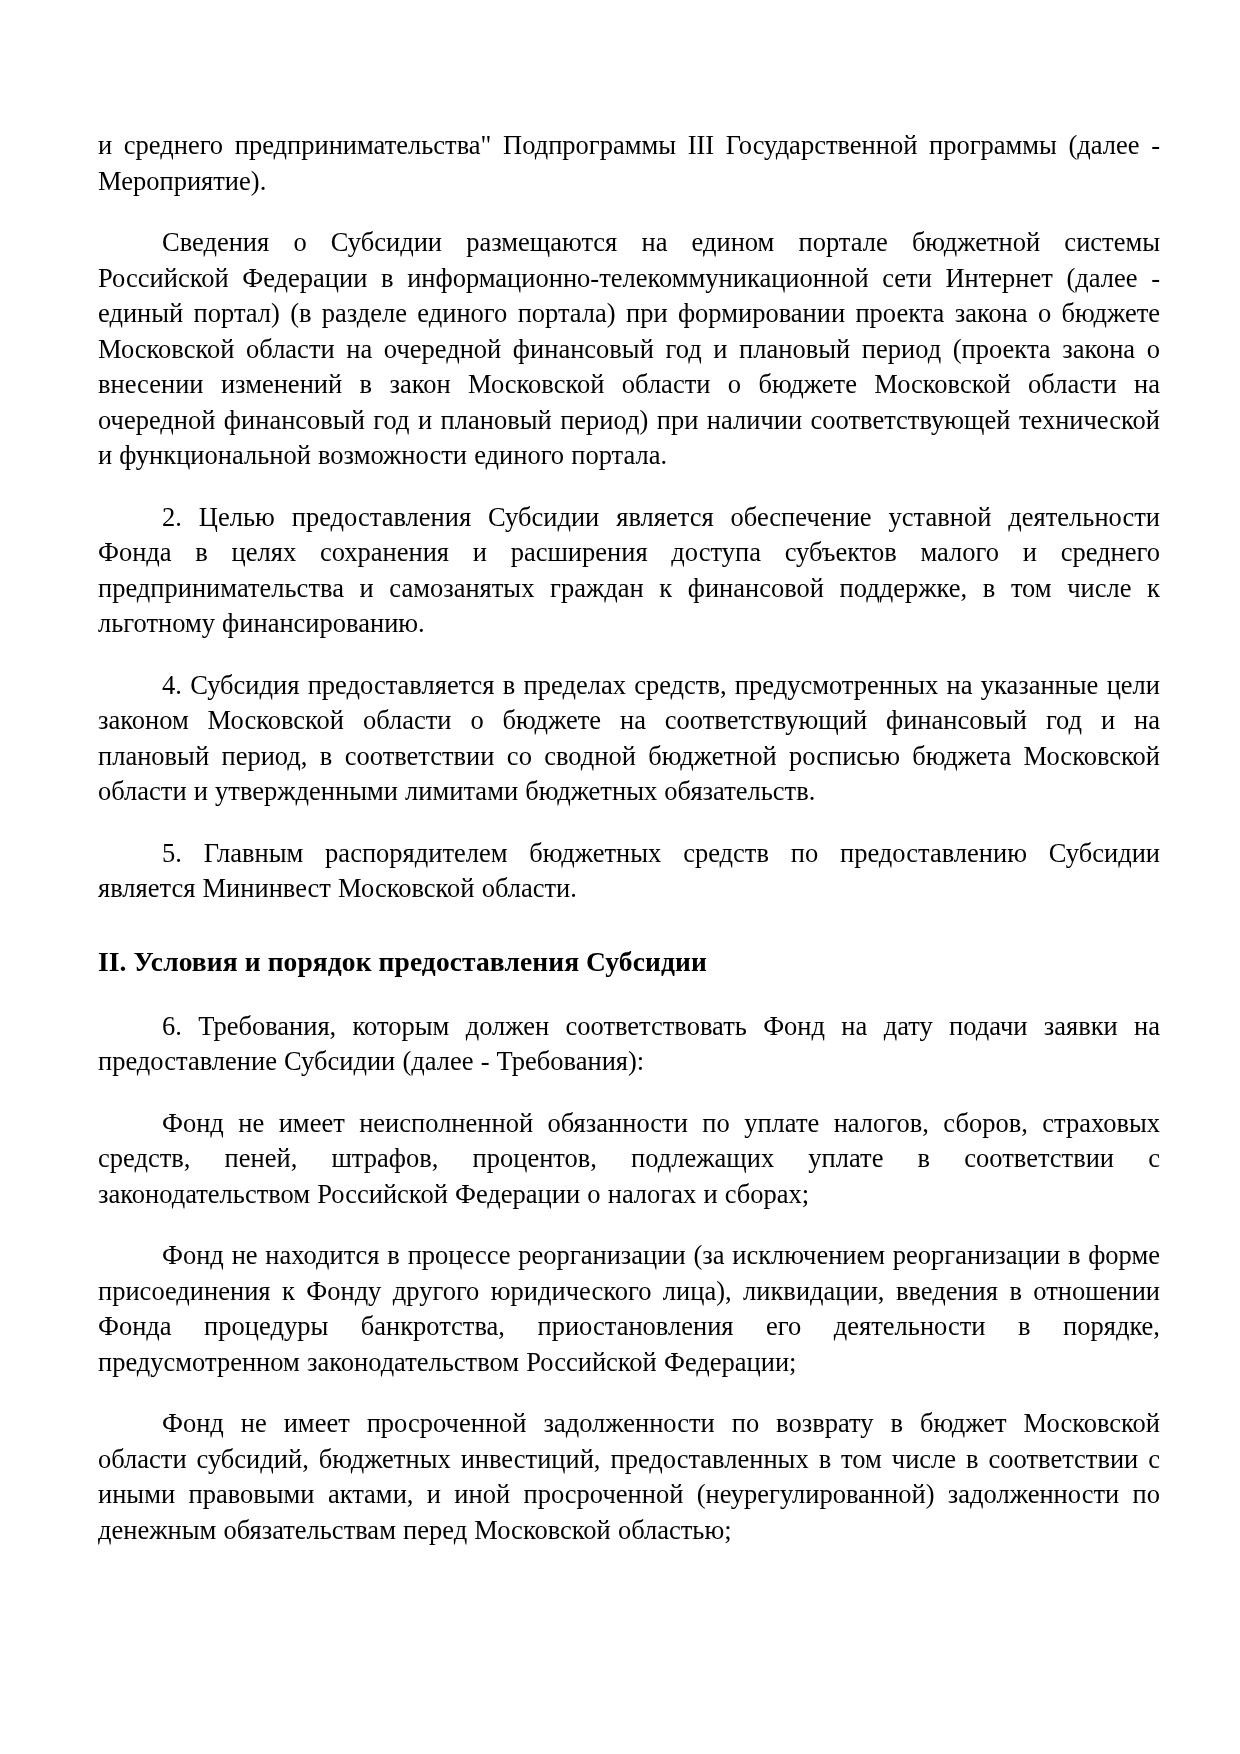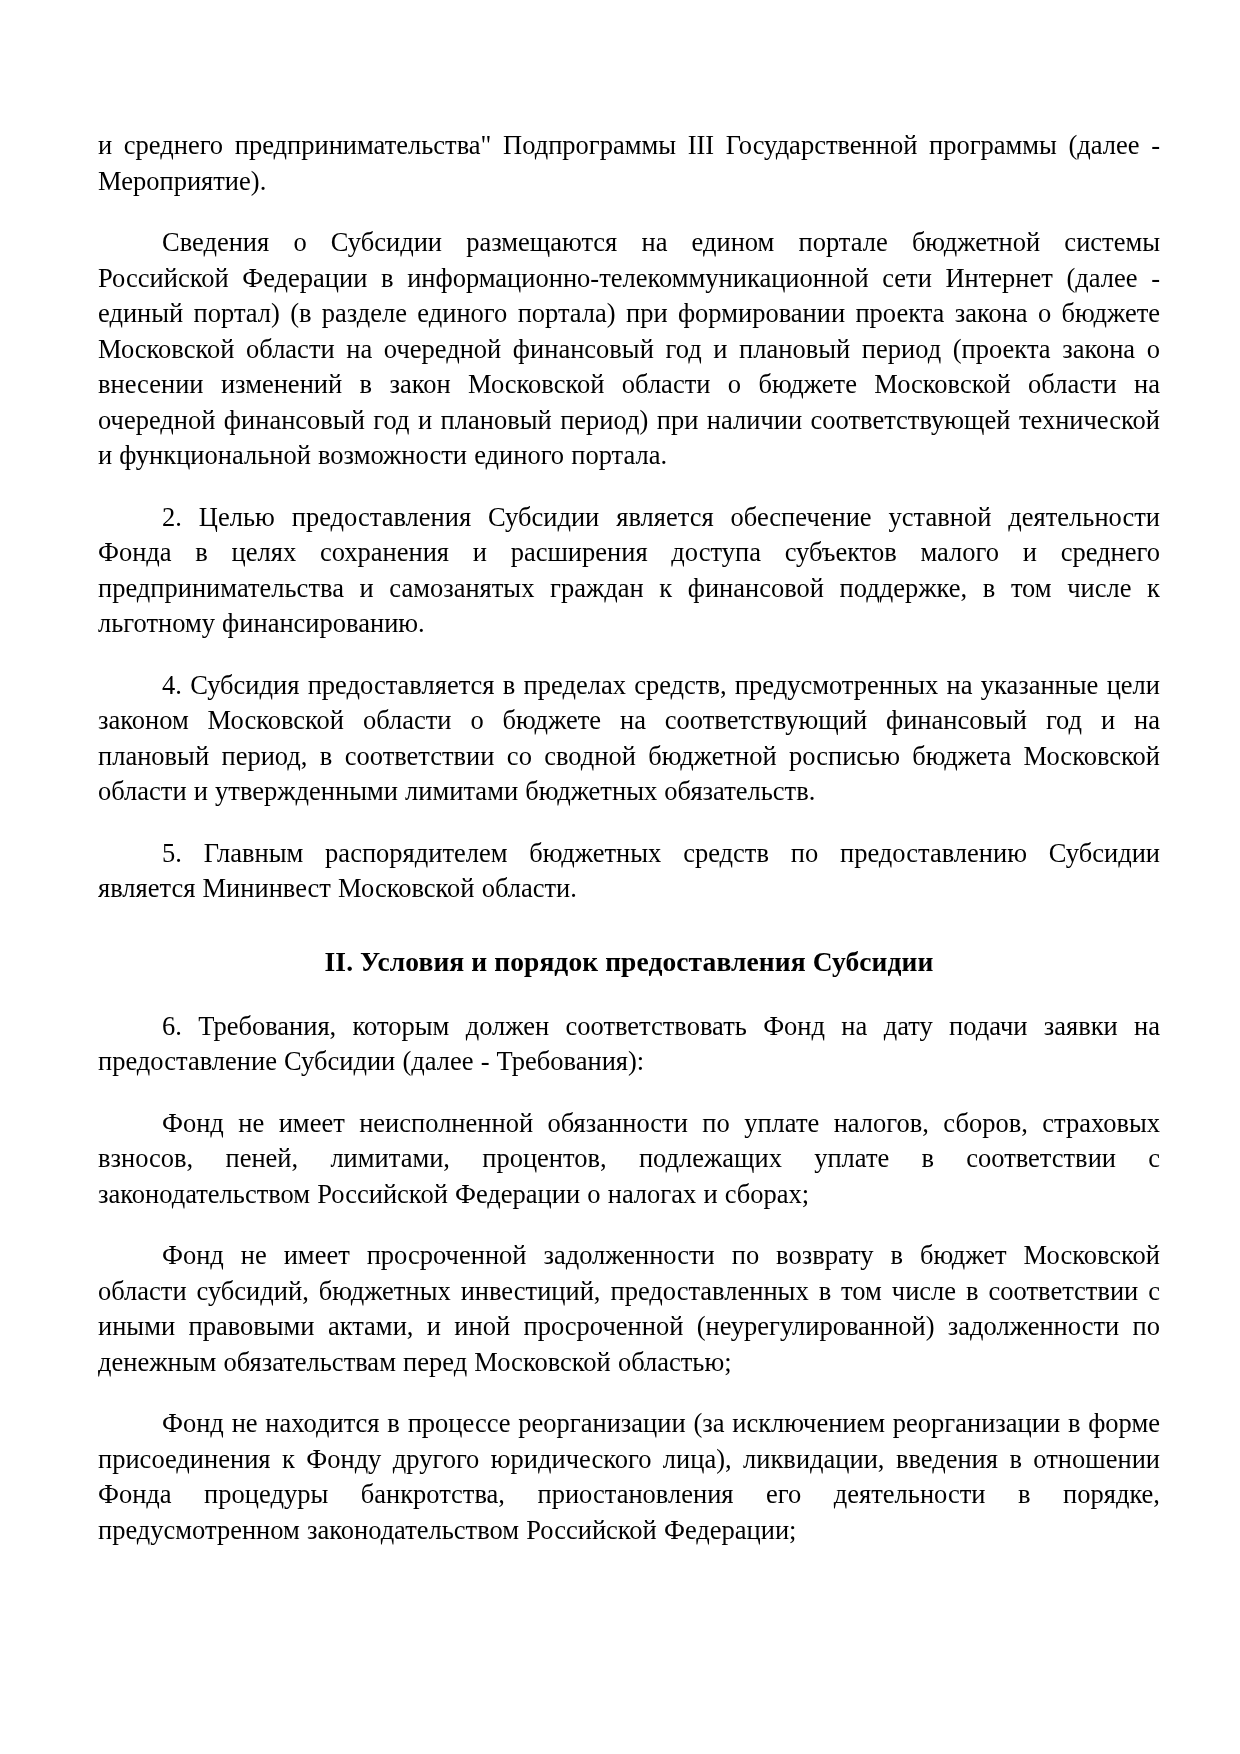--- a/index.html
+++ b/index.html
@@ -44,21 +44,21 @@
     margin-top: 26px;
   }
   p.para.tight {
     margin-top: 16px;
   }
   h2.section-heading {
     margin: 38px 0 30px 0;
     font-size: 27.5px;
     line-height: 34px;
     font-weight: bold;
-    text-align: center;
+    text-align: left;
     text-indent: 0;
     letter-spacing: 0.1px;
   }
   
 </style>
 </head>
 <body>
 
 <div class="page">
   <div class="content">
@@ -70,22 +70,22 @@
     <p class="para">2. Целью предоставления Субсидии является обеспечение уставной деятельности Фонда в целях сохранения и расширения доступа субъектов малого и среднего предпринимательства и самозанятых граждан к финансовой поддержке, в том числе к льготному финансированию.</p>
 
     <p class="para">4. Субсидия предоставляется в пределах средств, предусмотренных на указанные цели законом Московской области о бюджете на соответствующий финансовый год и на плановый период, в соответствии со сводной бюджетной росписью бюджета Московской области и утвержденными лимитами бюджетных обязательств.</p>
 
     <p class="para">5. Главным распорядителем бюджетных средств по предоставлению Субсидии является Мининвест Московской области.</p>
 
     <h2 class="section-heading">II. Условия и порядок предоставления Субсидии</h2>
 
     <p class="para tight">6. Требования, которым должен соответствовать Фонд на дату подачи заявки на предоставление Субсидии (далее - Требования):</p>
 
-    <p class="para">Фонд не имеет неисполненной обязанности по уплате налогов, сборов, страховых взносов, пеней, лимитами, процентов, подлежащих уплате в соответствии с законодательством Российской Федерации о налогах и сборах;</p>
+    <p class="para">Фонд не имеет неисполненной обязанности по уплате налогов, сборов, страховых средств, пеней, штрафов, процентов, подлежащих уплате в соответствии с законодательством Российской Федерации о налогах и сборах;</p>
+
+    <p class="para">Фонд не находится в процессе реорганизации (за исключением реорганизации в форме присоединения к Фонду другого юридического лица), ликвидации, введения в отношении Фонда процедуры банкротства, приостановления его деятельности в порядке, предусмотренном законодательством Российской Федерации;</p>
 
     <p class="para">Фонд не имеет просроченной задолженности по возврату в бюджет Московской области субсидий, бюджетных инвестиций, предоставленных в том числе в соответствии с иными правовыми актами, и иной просроченной (неурегулированной) задолженности по денежным обязательствам перед Московской областью;</p>
-
-    <p class="para">Фонд не находится в процессе реорганизации (за исключением реорганизации в форме присоединения к Фонду другого юридического лица), ликвидации, введения в отношении Фонда процедуры банкротства, приостановления его деятельности в порядке, предусмотренном законодательством Российской Федерации;</p>
 
 
 
   </div>
 </div>
 
 </body></html>

